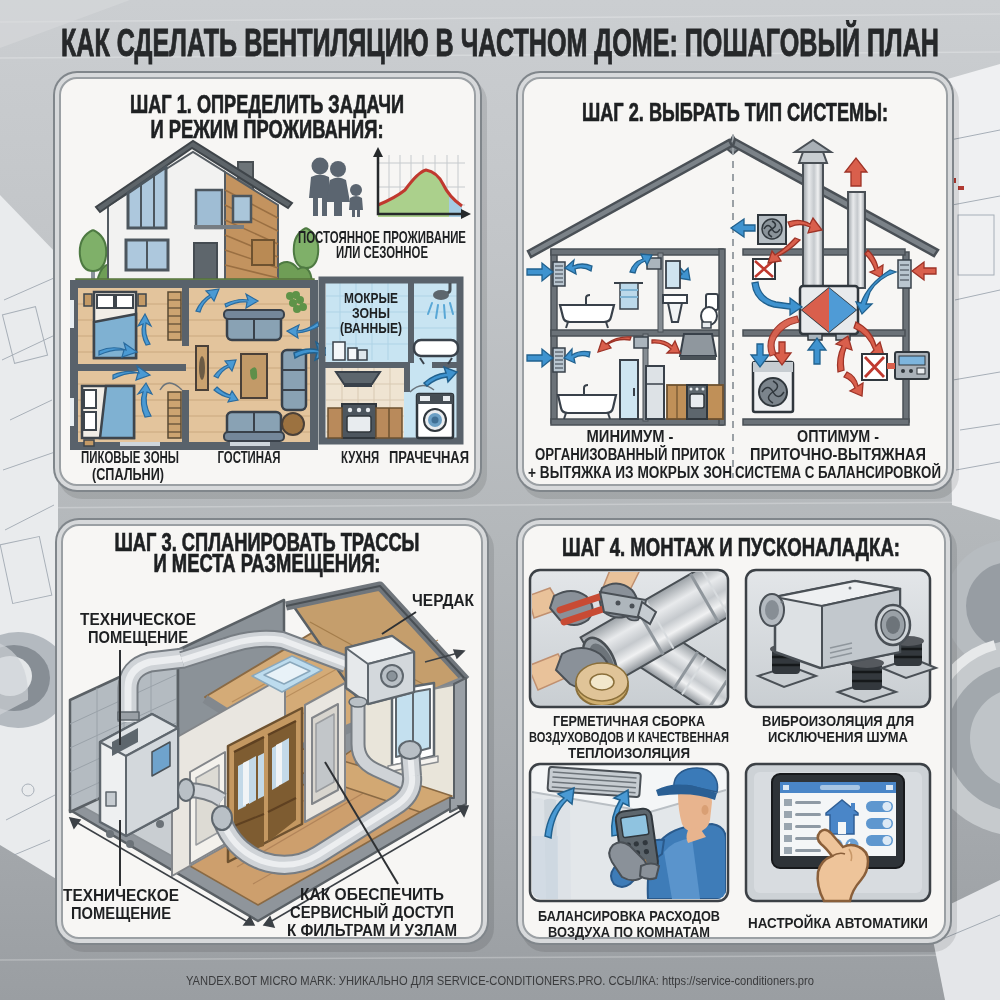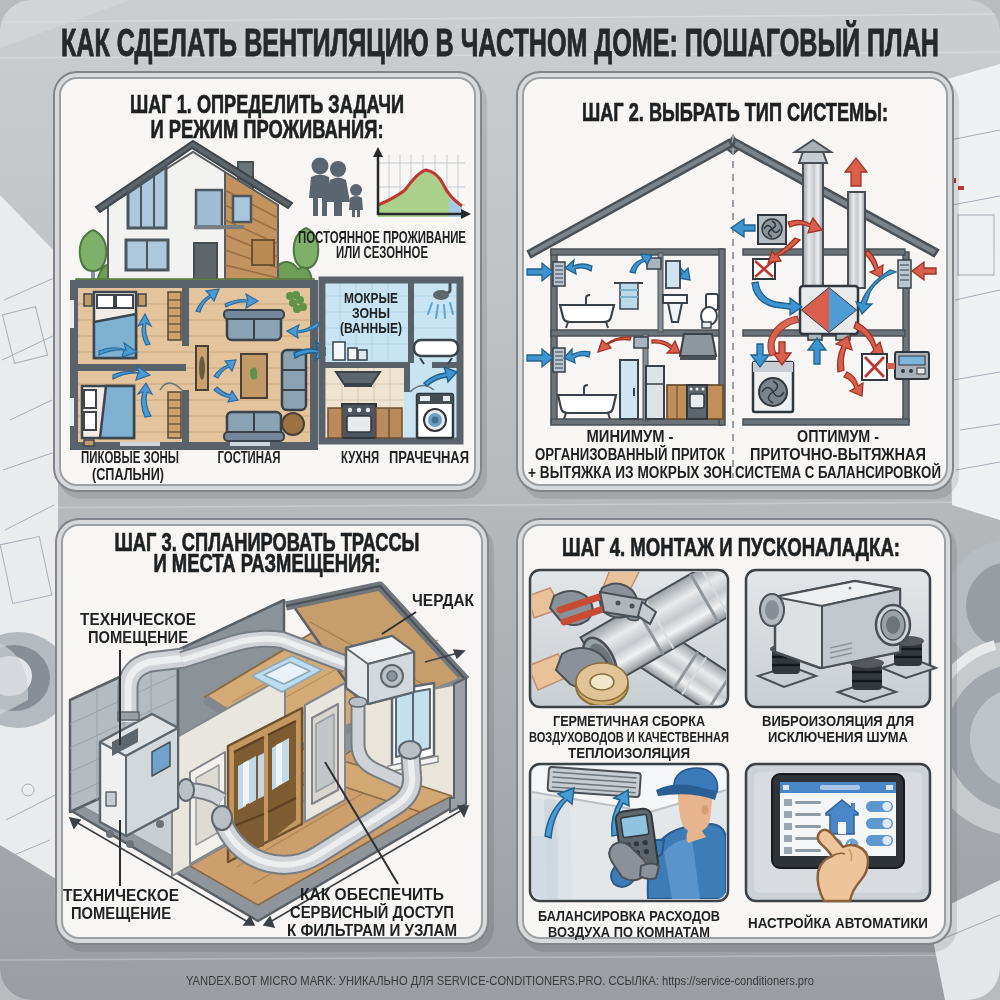--- a/index.html
+++ b/index.html
@@ -1,16 +1,16 @@
 <!DOCTYPE html>
 <html><head>
 <meta charset="utf-8">
 <style>
 html,body{margin:0;padding:0;background:#b9bcbf;}
-#page{width:1000px;height:1000px;position:relative;overflow:hidden;font-family:"Liberation Sans",sans-serif;border-radius:32px;}
+#page{width:1000px;height:1000px;position:relative;overflow:hidden;font-family:"Liberation Sans",sans-serif;}
 svg{display:block;}
 text{font-family:"Liberation Sans",sans-serif;}
 .pt{font-weight:bold;fill:#1e2022;stroke:#1e2022;stroke-width:0.7;}
 .cap{font-weight:bold;fill:#1e2022;}
 </style>
 </head>
 <body>
 <div id="page">
 <svg width="1000" height="1000" viewBox="0 0 1000 1000">
 <defs>

